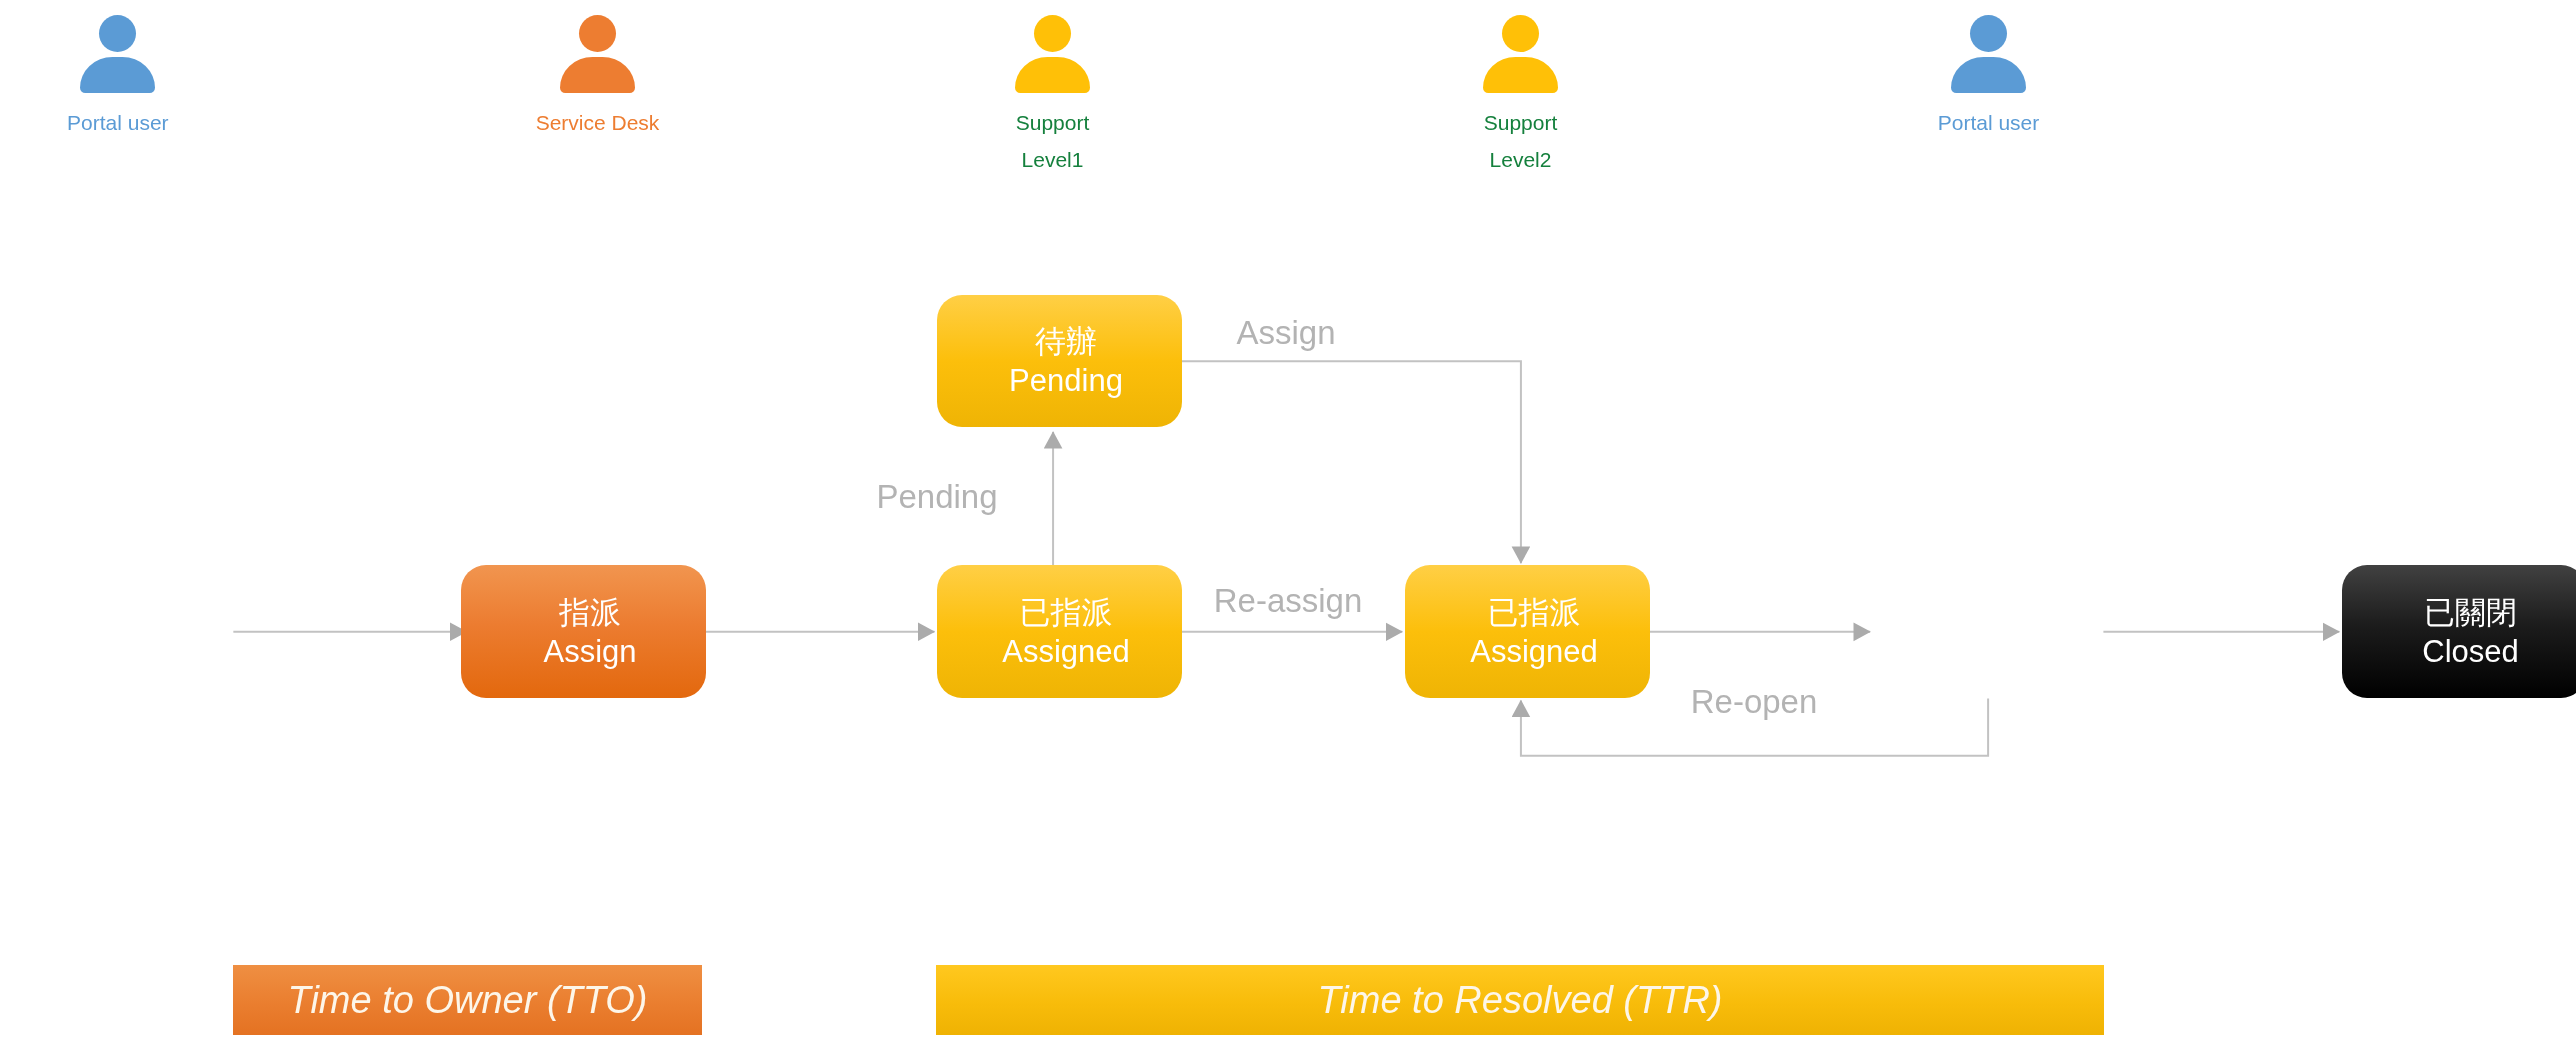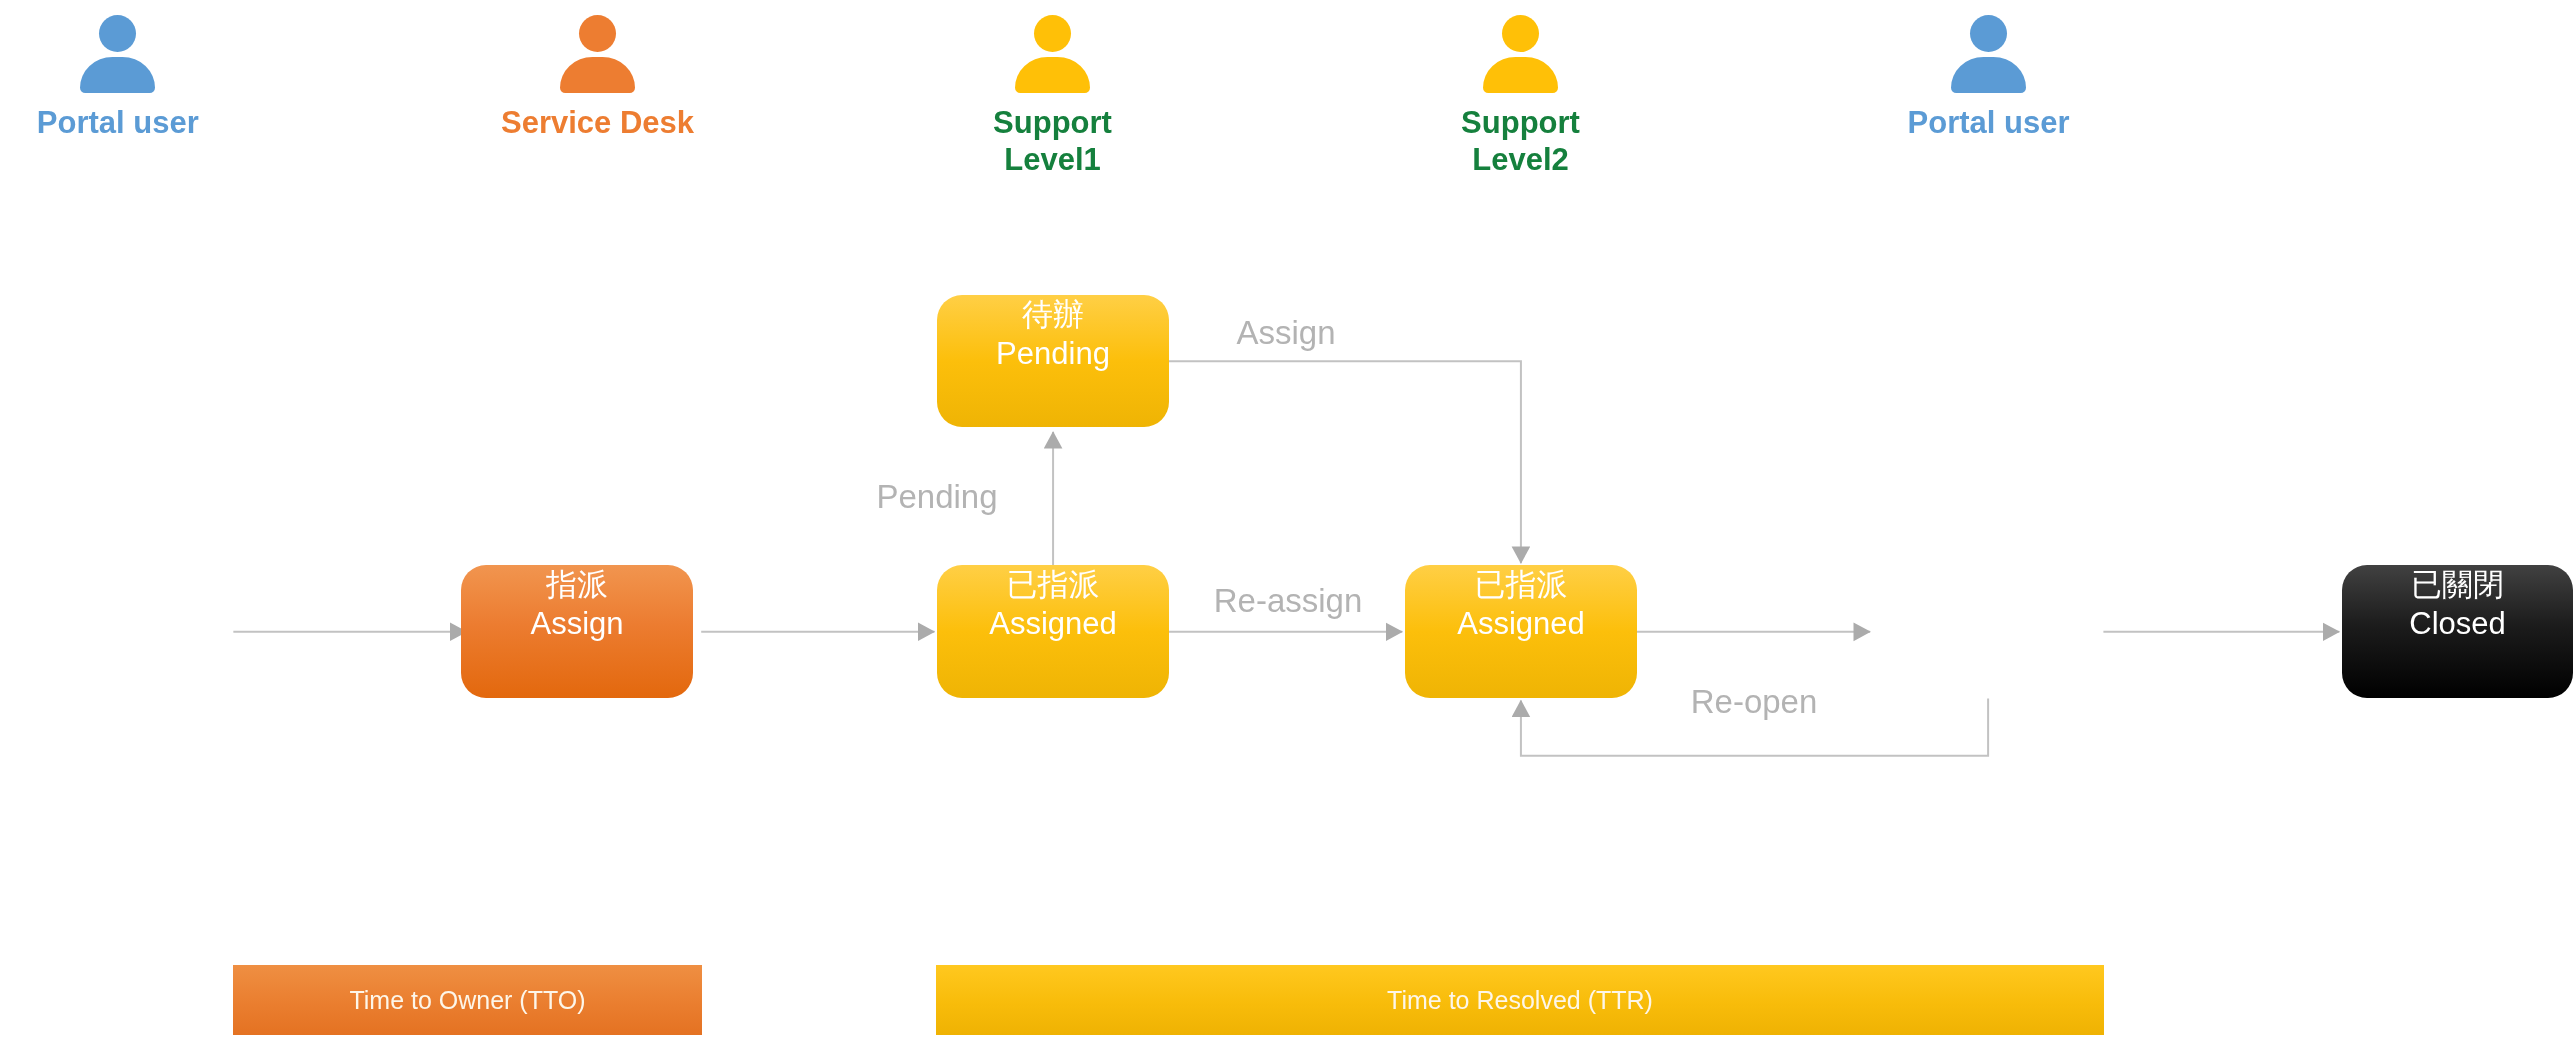--- a/index.html
+++ b/index.html
@@ -19,49 +19,49 @@
   .person-icon{width:75px;height:79px;position:relative;}
   .person-icon .head{
     width:37px;height:37px;border-radius:50%;
     margin:0 auto;
   }
   .person-icon .torso{
     width:75px;height:36px;margin-top:5.3px;
     border-radius:37px 37px 6px 6px / 35px 35px 6px 6px;
   }
   .actor-label{
-    margin-top:10.7px;font-size:31px;line-height:37px;font-weight:700;
+    margin-top:10.7px;font-size:21px;line-height:37px;font-weight:400;
   }
   .actor-label span{display:block;}
   .actor.blue  .head,.actor.blue  .torso{background:#5B9BD5;}
   .actor.blue  .actor-label{color:#5B9BD5;}
   .actor.orange .head,.actor.orange .torso{background:#ED7D31;}
   .actor.orange .actor-label{color:#ED7D31;}
   .actor.gold  .head,.actor.gold  .torso{background:#FFC007;}
   .actor.gold  .actor-label{color:#15803d;}
   
   .state-box{
     position:absolute;top:565px;height:133px;border-radius:25px;
-    display:flex;flex-direction:column;align-items:center;justify-content:flex-start;
-    color:#fff;font-size:31px;line-height:39px;text-align:center;font-weight:400;
+    display:flex;flex-direction:column;align-items:center;justify-content:center;
+    color:#fff;font-size:31px;line-height:39px;text-align:center;font-weight:400;padding-left:13px;
   }
   .box-blue  {background:linear-gradient(180deg,#71A9DE 0%,#5995D2 45%,#4C86C4 100%);}
   .box-orange{background:linear-gradient(180deg,#F1954F 0%,#EC7C30 45%,#E3680D 100%);}
   .box-gold  {background:linear-gradient(180deg,#FFCF45 0%,#FCBF0B 50%,#EFB404 100%);}
   .box-black {background:linear-gradient(180deg,#414141 0%,#1C1C1C 45%,#000000 100%);}
   
   .edge-label{
     position:absolute;transform:translate(-50%,-50%);
     color:#B3B3B3;font-size:33px;font-weight:300;white-space:nowrap;
   }
   
   .sla-bar{
     position:absolute;top:965px;height:70px;
     display:flex;align-items:center;justify-content:center;
-    color:#FDF6E9;font-size:25px;font-weight:400;
+    color:#FDF6E9;font-size:38px;font-weight:400;font-style:italic;
   }
   .bar-orange{background:linear-gradient(180deg,#EF8F42 0%,#EA7E2F 55%,#E47222 100%);}
   .bar-gold  {background:linear-gradient(180deg,#FFC81F 0%,#F8BC0A 55%,#EFB203 100%);}
   
   svg.edges{position:absolute;left:0;top:0;}
 </style>
 </head>
 <body>
 
 <div class="canvas">

